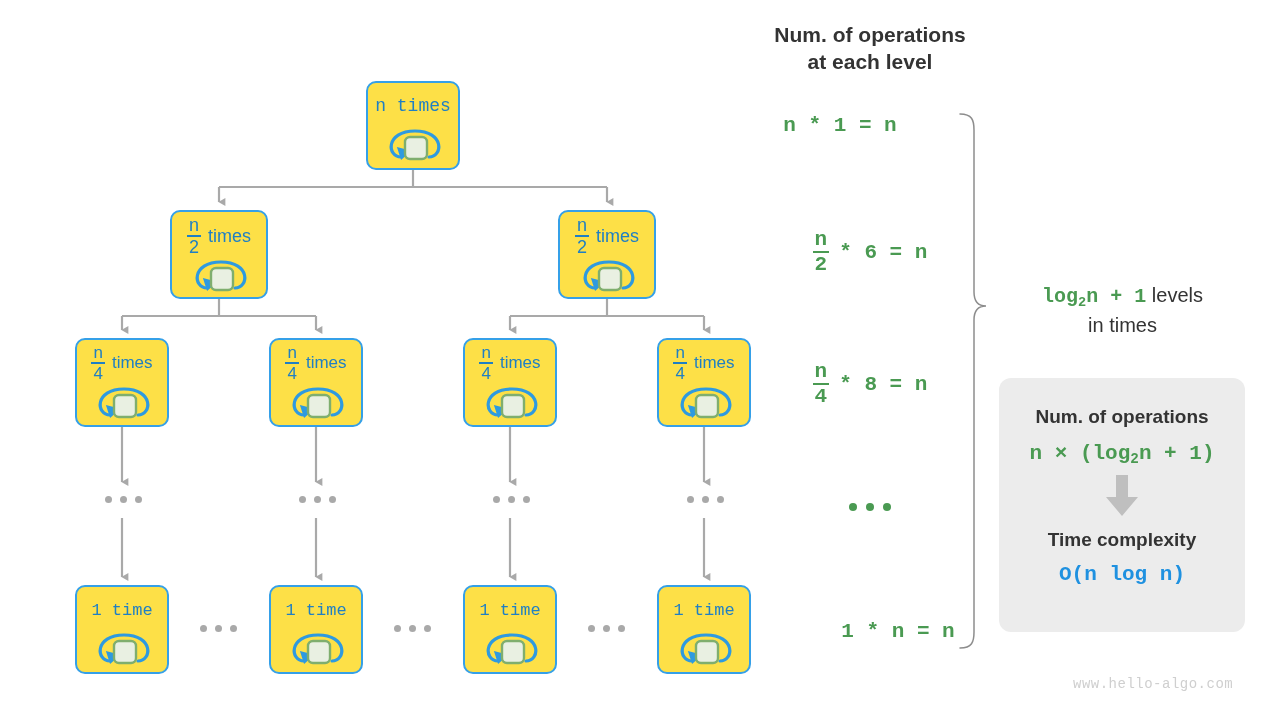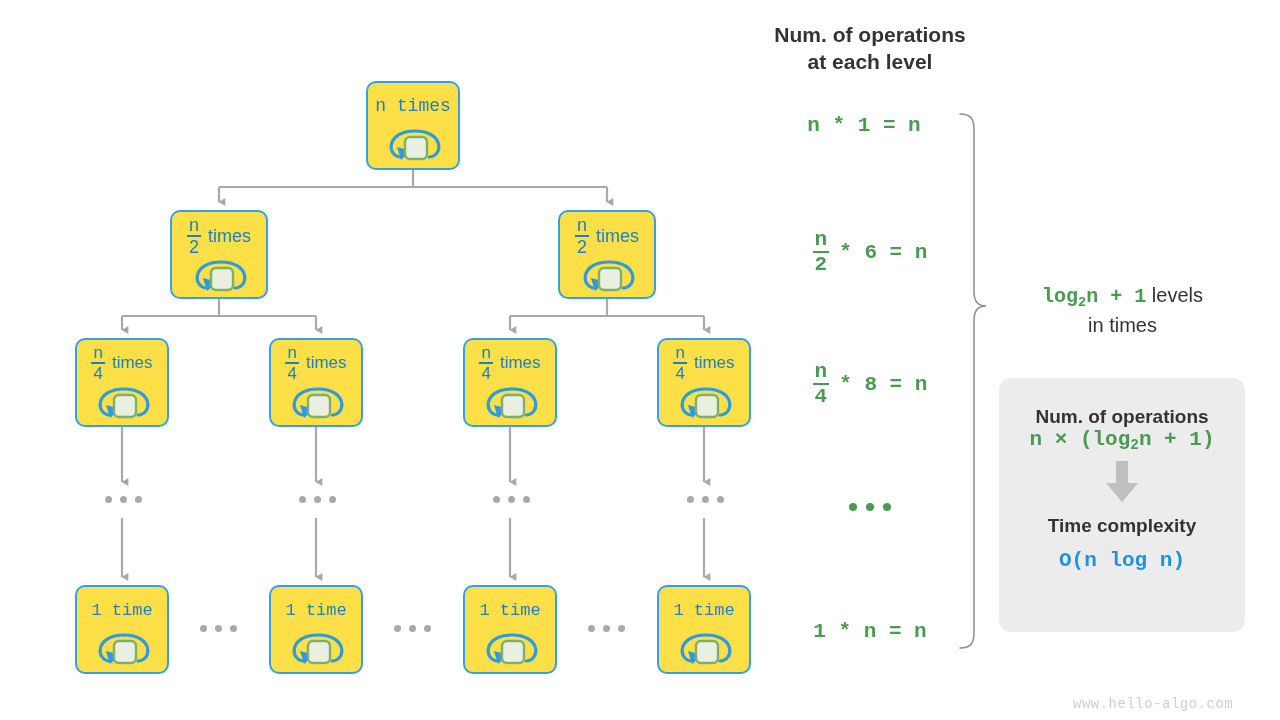--- a/index.html
+++ b/index.html
@@ -100,21 +100,21 @@
   .ellip span{
     display:block;width:7px;height:7px;border-radius:50%;
     background:#a9a9a9;margin-right:8px;
   }
   .ellip span:last-child{margin-right:0;}
   .ellip.green-dots span{background:#4a9a52;width:8px;height:8px;margin-right:9px;}
 
   .watermark{
     position:absolute;
     font-family:"Liberation Mono","DejaVu Sans Mono",monospace;
-    font-size:14px;color:#cfcfcf;letter-spacing:0.5px;margin-top:20px;
+    font-size:14px;color:#cfcfcf;letter-spacing:0.5px;
   }
 </style>
 </head>
 <body>
 
 <div id="stage">
 
   <svg class="conn" width="1280" height="720">
     <defs>
       <marker id="ah" markerWidth="9" markerHeight="9" refX="4.5" refY="7.6" orient="auto" markerUnits="userSpaceOnUse">
@@ -358,21 +358,21 @@
     <span></span>
       <span></span>
       <span></span>
     </div>
 
   <div class="col-title" style="left:745px;top:22px;width:250px;">
     <div>Num. of operations</div>
     <div>at each level</div>
   </div>
 
-  <div class="eq" style="left:764px;top:110px;width:200px;height:30px;">
+  <div class="eq" style="left:740px;top:110px;width:200px;height:30px;">
     <span>n * 1 = n</span>
   </div>
 
   <div class="eq" style="left:770px;top:228px;width:200px;height:48px;">
     <span class="frac">
       <span class="num">n</span>
       <span class="bar"></span>
       <span class="den">2</span>
     </span>
     <span class="gap"></span>
@@ -388,35 +388,35 @@
     <span class="gap"></span>
     <span>* 8 = n</span>
   </div>
 
   <div class="ellip green-dots" style="left:849px;top:503px;">
       <span></span>
       <span></span>
       <span></span>
     </div>
 
-  <div class="eq" style="left:770px;top:616px;width:200px;height:30px;">
+  <div class="eq" style="left:798px;top:616px;width:200px;height:30px;">
     <span>1 * n = n</span>
   </div>
 
   <div class="levels" style="left:1005px;top:281px;width:235px;">
     <div>
       <span class="mono-green"><span>log</span><sub>2</sub><span>n + 1</span></span>
       <span>levels</span>
     </div>
     <div>in times</div>
   </div>
 
   <div class="card" style="left:999px;top:378px;width:246px;height:254px;">
     <div class="card-h" style="margin-top:28px;">Num. of operations</div>
-    <div class="card-eq green" style=""><span>n × (log</span><sub>2</sub><span>n + 1)</span></div>
+    <div class="card-eq green" style="margin-top:14px;"><span>n × (log</span><sub>2</sub><span>n + 1)</span></div>
     <div class="arrow-down">
       <svg width="36" height="42" viewBox="0 0 36 42">
         <path d="M12,0 L24,0 L24,22 L34,22 L18,41 L2,22 L12,22 Z" fill="#bfbfbf"></path>
       </svg>
     </div>
     <div class="card-h">Time complexity</div>
     <div class="card-eq blue" style="margin-top:12px;">O(n log n)</div>
   </div>
 
   <div class="watermark" style="left:1073px;top:676px;">www.hello-algo.com</div>

